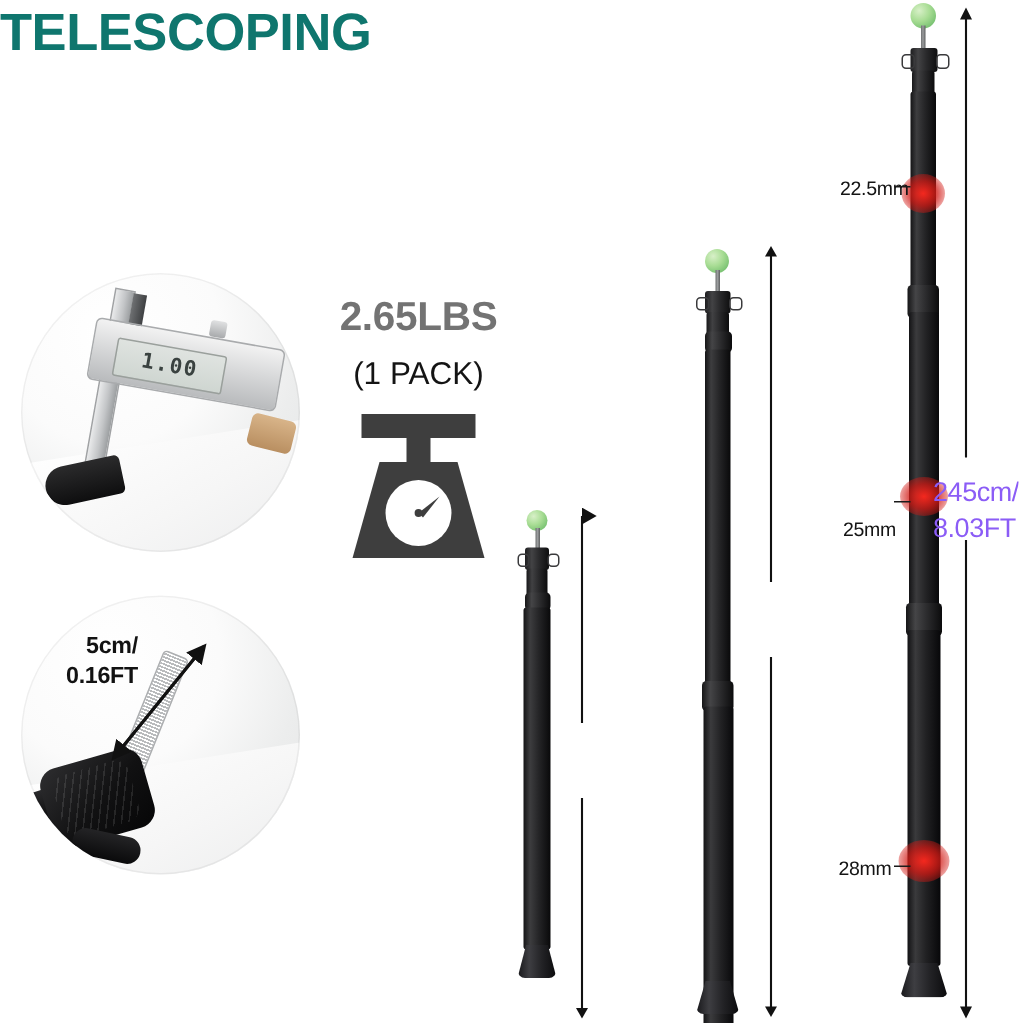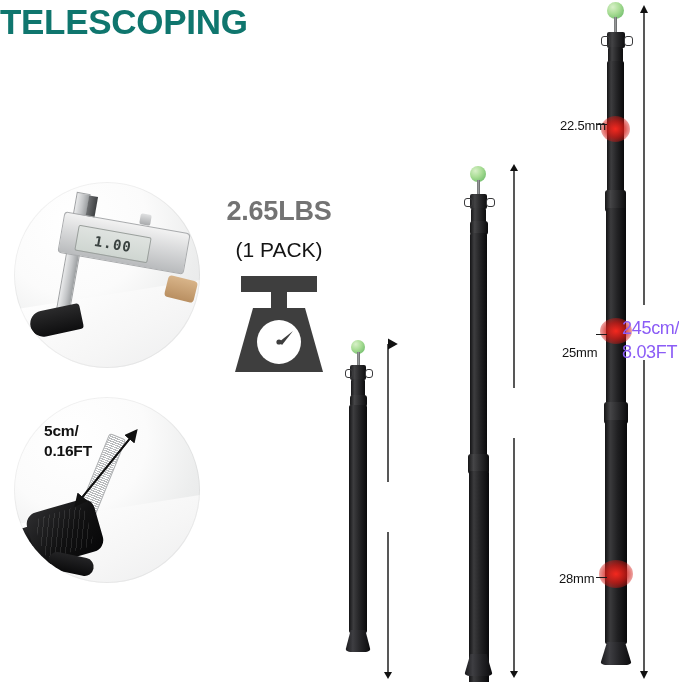--- a/index.html
+++ b/index.html
@@ -115,20 +115,21 @@
   }
   .th-tube2{
     position:absolute;left:34px;top:158px;width:46px;height:18px;
     background:linear-gradient(180deg,#242426,#0a0a0b);
     border-radius:9px;transform:rotate(12deg);
   }
   .th-label{
     position:absolute;left:30px;top:24px;
     font-size:15.5px;font-weight:600;line-height:1.3;color:#121212;
     letter-spacing:-0.2px;
+    text-align:right;
   }
   .th-arrow{position:absolute;left:0;top:0;width:186px;height:186px;}
 
   
   .scale-wrap{position:absolute;left:214px;top:196px;width:130px;height:160px;text-align:center;}
   .scale-weight{font-size:27px;font-weight:600;color:#737373;letter-spacing:-0.2px;}
   .scale-pack{font-size:21px;font-weight:400;color:#141414;margin-top:11px;}
   .scale-icon{margin-top:10px;}
 
   

